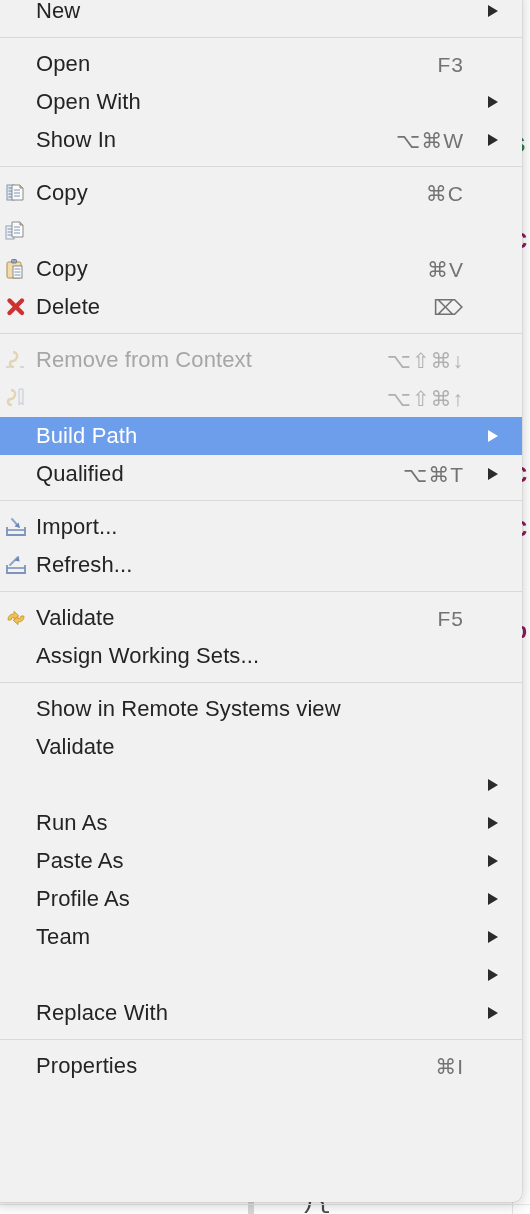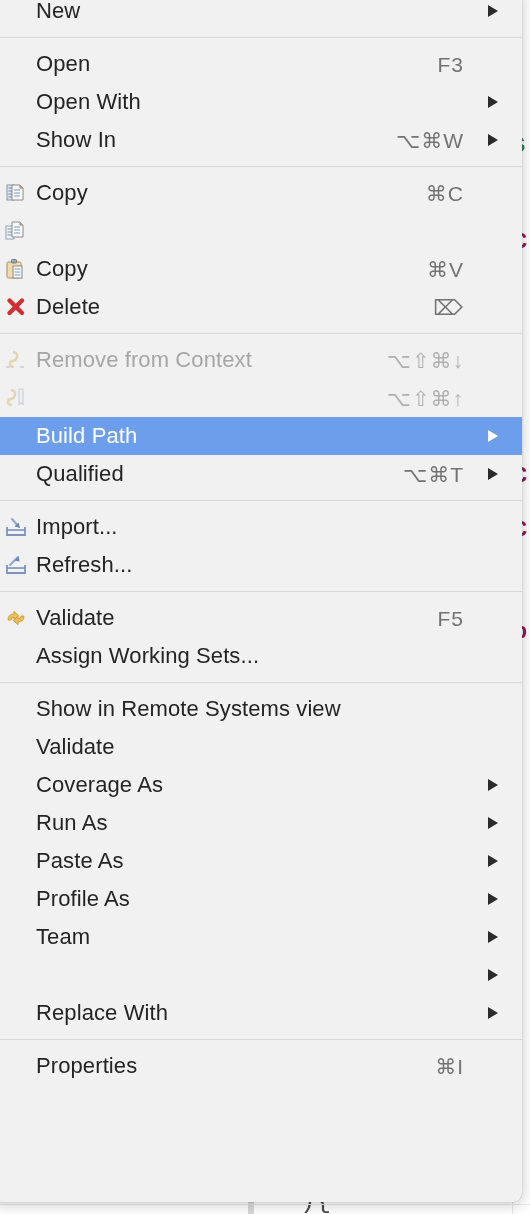--- a/index.html
+++ b/index.html
@@ -379,21 +379,20 @@
       <span class="mi-label">Show in Remote Systems view</span>
       <span class="mi-spacer"></span>
       <span class="mi-arrow"></span>
     </div>
     <div class="mi">
       <span class="mi-label">Validate</span>
       <span class="mi-spacer"></span>
       <span class="mi-arrow"></span>
     </div>
     <div class="mi">
-      <span class="mi-label">Coverage As</span>
       <span class="mi-spacer"></span>
       <span class="mi-arrow">
         <svg width="14" height="16" viewBox="0 0 14 16">
           <path d="M2 2 L12 8 L2 14 Z" fill="#2b2b2b"></path>
         </svg>
       </span>
     </div>
     <div class="mi">
       <span class="mi-label">Run As</span>
       <span class="mi-spacer"></span>

